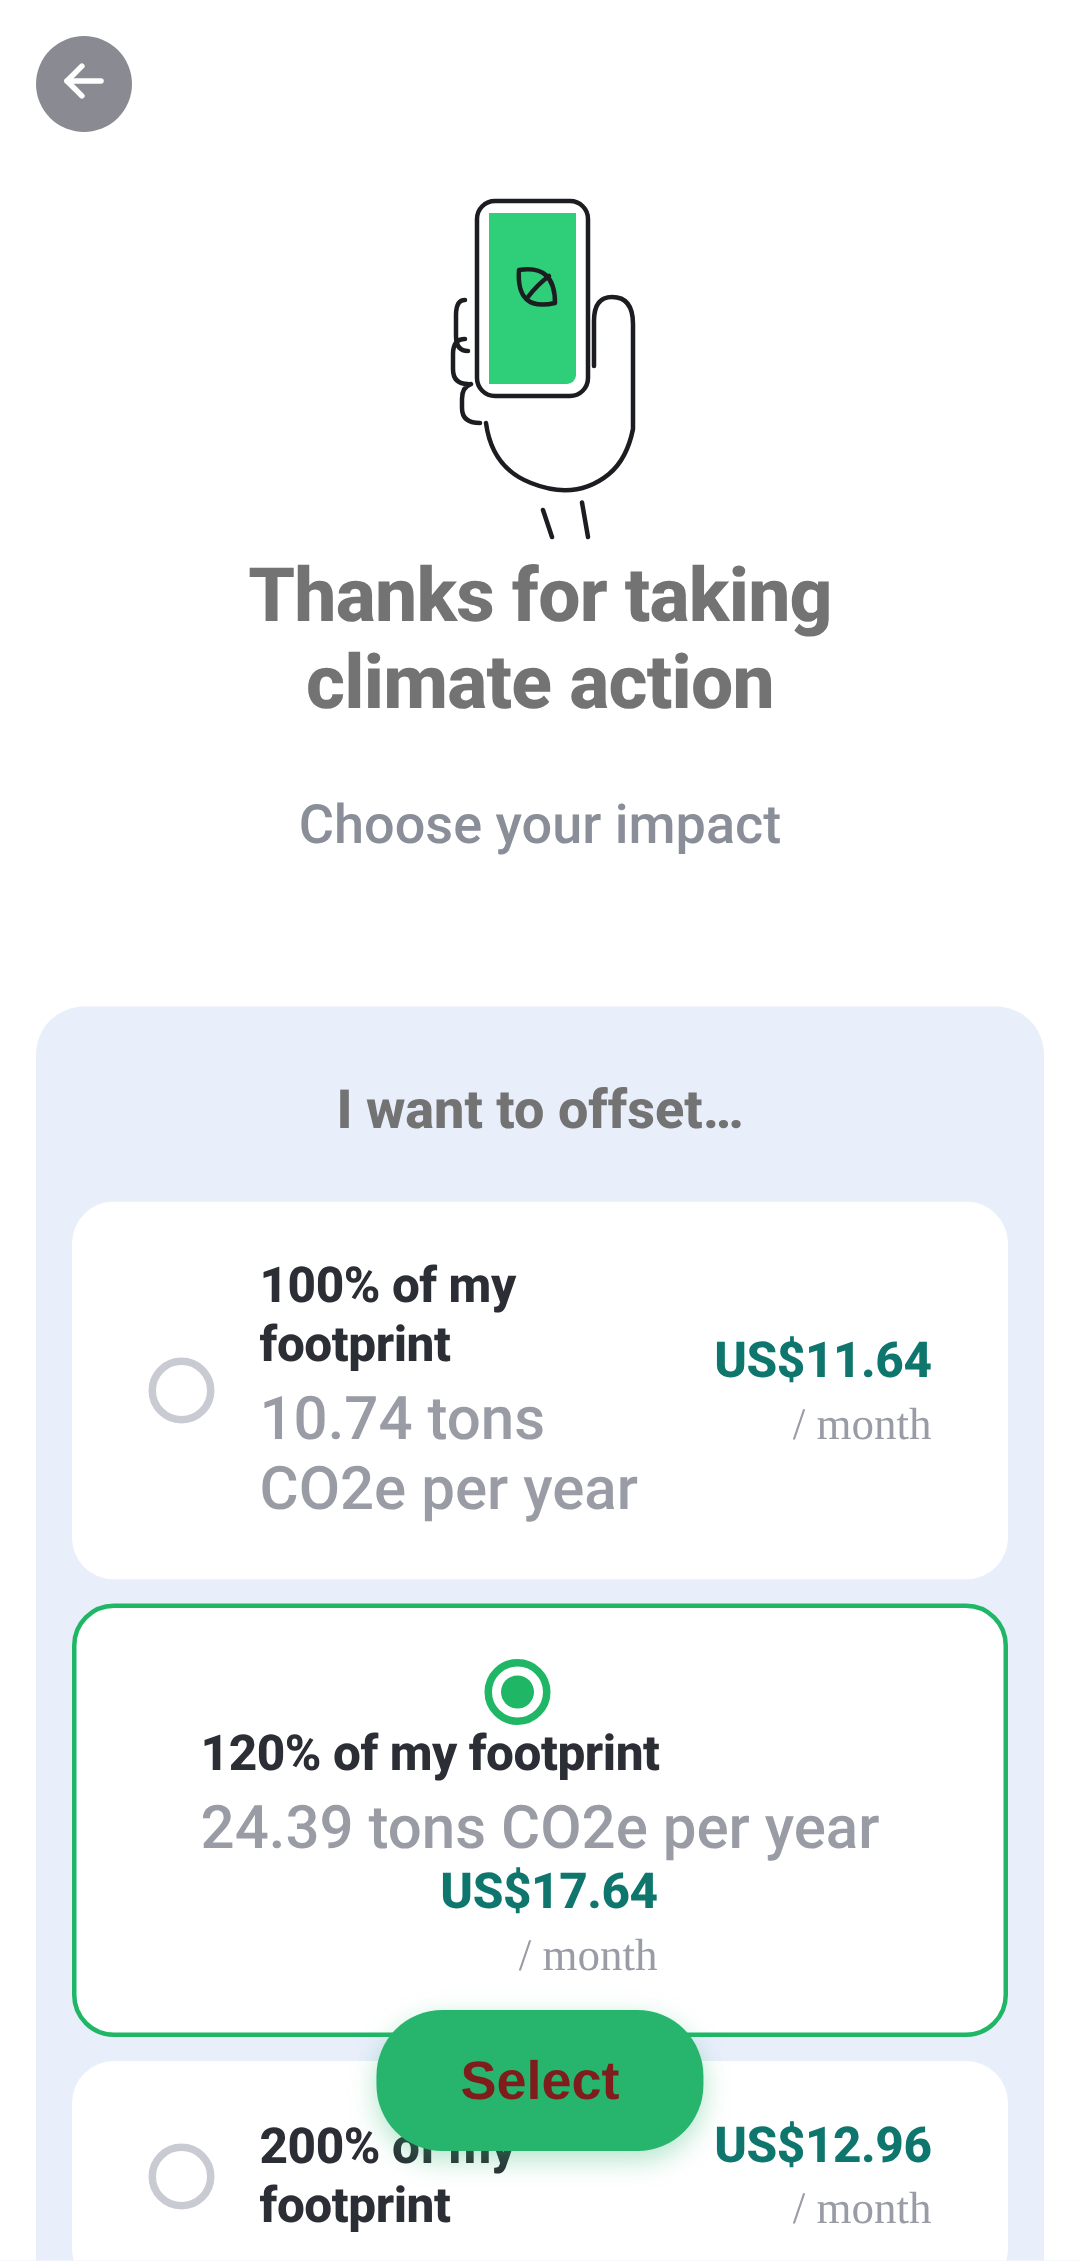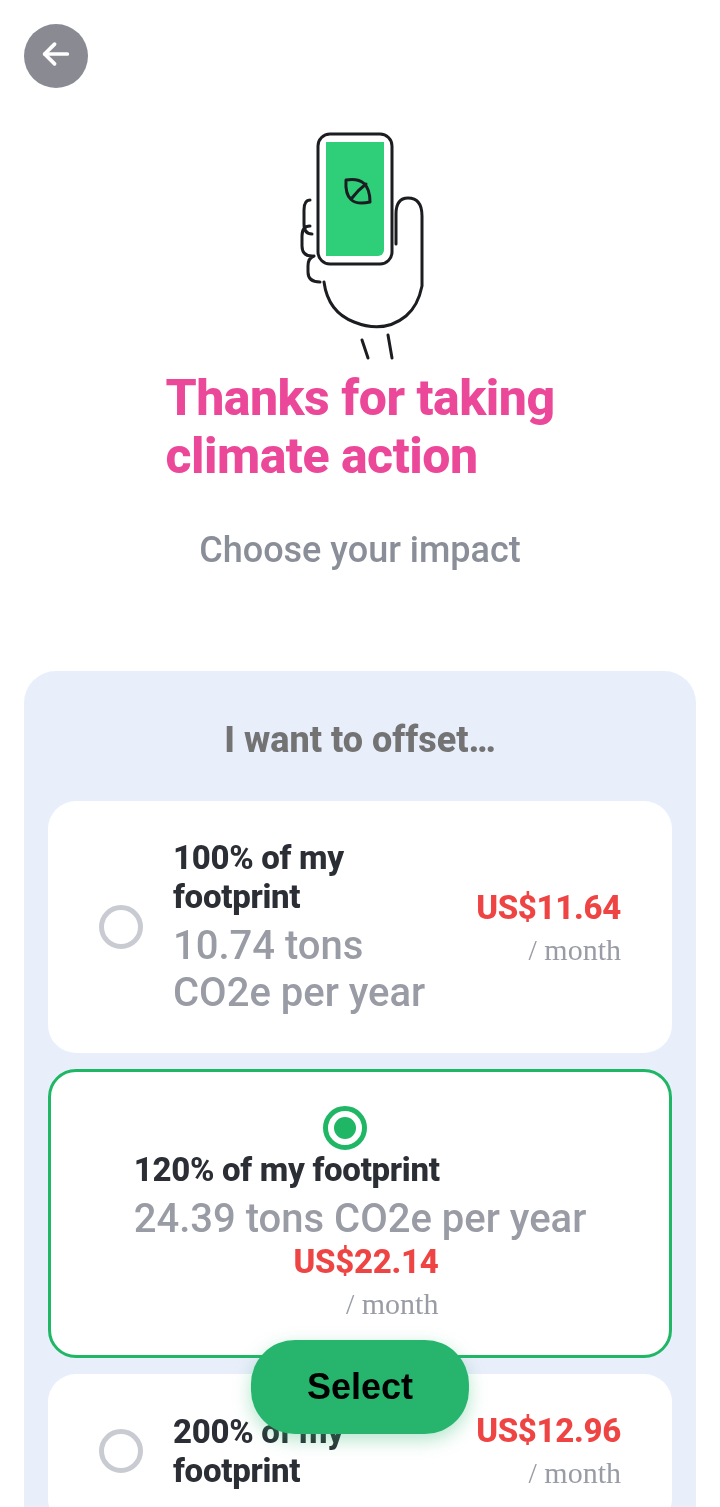--- a/index.html
+++ b/index.html
@@ -19,21 +19,21 @@
     }
     .back-btn svg { width:34px; height:34px; }
     .hero {
       margin-top:130px;
       display:flex; flex-direction:column; align-items:center;
       padding:0 24px;
     }
     .illus { width:160px; height:230px; margin-bottom:10px;}
     .title {
       font-size:50px; line-height:1.15; font-weight:800;
-      color:#ec4899; letter-spacing:-0.5px;
+      color:#737373; text-align:center; letter-spacing:-0.5px;
     }
     .subtitle {
       margin-top:44px;
       font-size:36px; font-weight:500; color:#8a8e98; text-align:center;
     }
     .panel {
       margin:100px 24px 0 24px;
       background:#e9eefb;
       border-radius:32px;
       padding:48px 24px 200px 24px;
@@ -61,28 +61,28 @@
     }
     .option.selected .radio { border-color:#1fb765; }
     .radio .dot {
       width:22px; height:22px; border-radius:50%; background:#1fb765; display:none;
     }
     .option.selected .radio .dot { display:block; }
     .opt-main { flex:1 1 auto; min-width:0; }
     .opt-title { font-size:33px; font-weight:800; color:#2b2e35; letter-spacing:-0.3px;}
     .opt-sub { margin-top:6px; font-size:40px; font-weight:500; color:#999ca5;}
     .opt-price-col { text-align:right; margin-left:12px; }
-    .opt-price { font-size:33px; font-weight:800; color:#ef4444; letter-spacing:-0.3px;}
+    .opt-price { font-size:33px; font-weight:800; color:#0f766e; letter-spacing:-0.3px;}
     .opt-per { margin-top:6px; font-size:30px; font-weight:500; color:#999ca5;font-family:Liberation Serif, serif;}
     .select-btn {
       position:absolute;
       left:50%; transform:translateX(-50%);
       top:1340px;
       background:#27b56e;
-      color:#000000;
+      color:#7f1d1d;
       font-size:36px; font-weight:800;
       padding:26px 56px;
       border-radius:44px;
       border:none; cursor:pointer;
       box-shadow:0 6px 18px rgba(39,181,110,.35);
     }
   </style>
 </head>
 <body>
 
@@ -148,21 +148,21 @@
       </div>
       <div class="option selected">
         <div class="radio">
           <div class="dot"></div>
         </div>
         <div class="opt-main">
           <div class="opt-title">120% of my footprint</div>
           <div class="opt-sub">24.39 tons CO2e per year</div>
         </div>
         <div class="opt-price-col">
-          <div class="opt-price">US$22.14</div>
+          <div class="opt-price">US$17.64</div>
           <div class="opt-per">/ month</div>
         </div>
       </div>
       <div class="option">
         <div class="radio"></div>
         <div class="opt-main">
           <div class="opt-title">200% of my footprint</div>
         </div>
         <div class="opt-price-col">
           <div class="opt-price">US$12.96</div>

